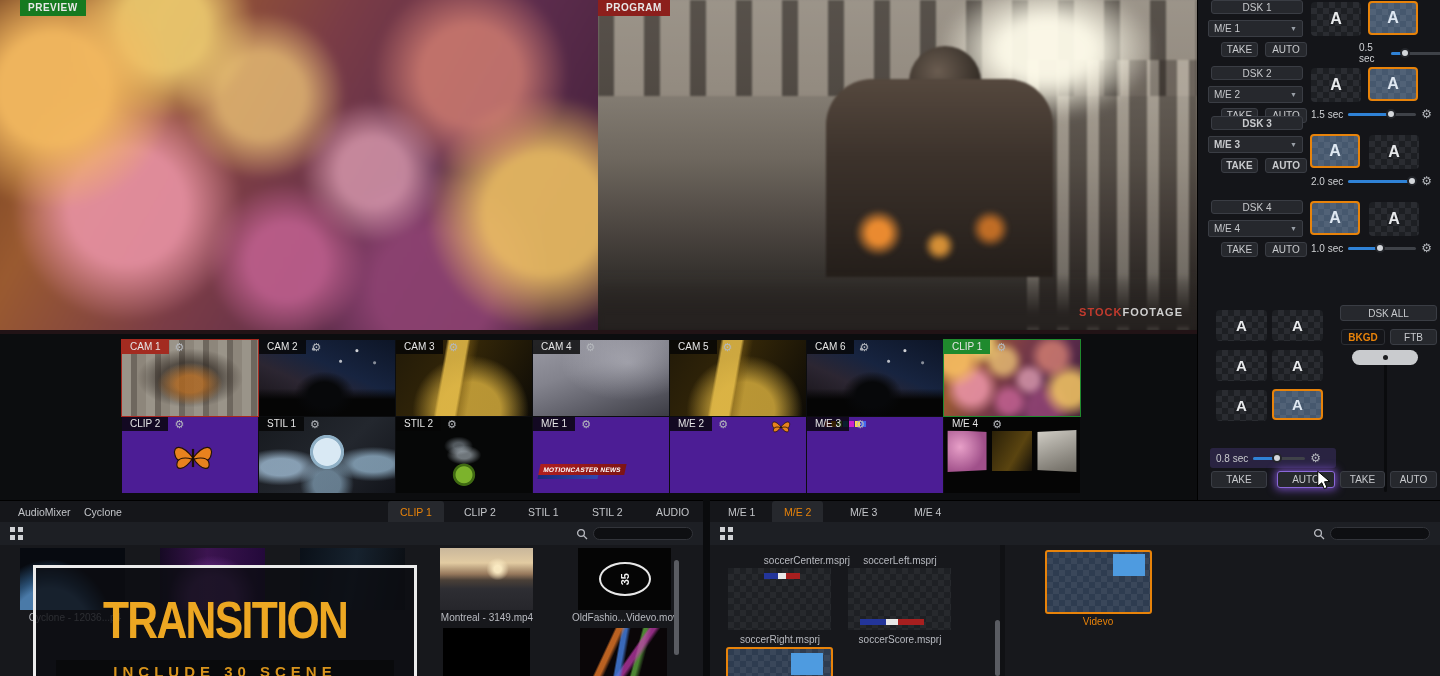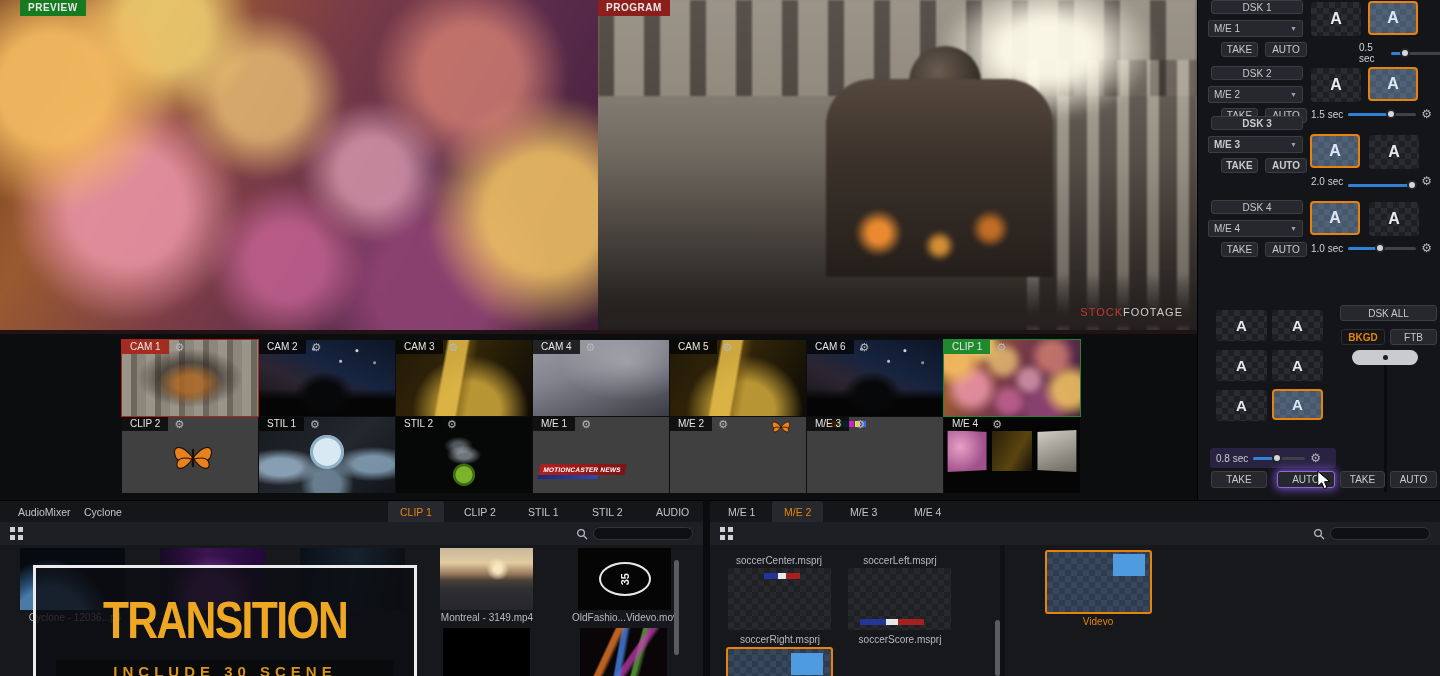--- a/index.html
+++ b/index.html
@@ -39,21 +39,21 @@
     background:linear-gradient(180deg,#55483e 0%,#3c322b 40%,#241e1a 100%);border-radius:46px 46px 0 0;}
   .pm-dome{position:absolute;left:52%;top:14%;width:72px;height:72px;border-radius:50%;filter:blur(1px);
     background:radial-gradient(circle at 40% 35%,#6a5c50,#2e2822 75%);}
   .pm-lights{position:absolute;left:40%;top:55%;width:34%;height:26%;filter:blur(2px);
     background:
      radial-gradient(circle at 20% 60%, rgba(255,150,50,.9) 0 6%, transparent 14%),
      radial-gradient(circle at 50% 75%, rgba(255,170,60,.8) 0 5%, transparent 13%),
      radial-gradient(circle at 75% 55%, rgba(255,140,40,.7) 0 5%, transparent 12%);}
   .pm-floor{position:absolute;left:0;bottom:0;width:100%;height:16%;filter:blur(3px);
     background:linear-gradient(180deg, rgba(60,54,50,.2), #262220 70%);}
-  .watermark{position:absolute;right:14px;bottom:12px;font-size:11px;font-weight:normal;letter-spacing:1px;z-index:5;}
+  .watermark{position:absolute;right:14px;bottom:12px;font-size:11px;font-weight:bold;letter-spacing:1px;z-index:5;}
   .wm-stock{color:#c33b2e;}
   .wm-foot{color:#cfcfcf;}
   #monitor-bottom-line{position:absolute;left:0;top:330px;width:1197px;height:4px;background:#221316;}
 
   
   #right-panel{position:absolute;left:1197px;top:0;width:243px;height:500px;background:#141519;border-left:1px solid #000;}
   .btn{display:flex;align-items:center;justify-content:center;background:#26282d;border:1px solid #3a3d44;
     border-radius:3px;color:#c8cacd;font-size:10px;cursor:default;}
   .dsk-block{position:absolute;left:8px;width:227px;height:60px;}
   .dsk-title{position:absolute;left:6px;top:0;width:92px;height:14px;}
@@ -90,21 +90,21 @@
   #bkgd-btn{position:absolute;left:1341px;top:329px;width:44px;height:16px;background:#141519;border:1px solid #2c2e33;
     color:#e8830a;font-weight:bold;}
   #ftb-btn{position:absolute;left:1390px;top:329px;width:47px;height:16px;}
   #fader-track{position:absolute;left:1384px;top:352px;width:3px;height:140px;background:#0a0b0d;border-radius:2px;}
   #fader-handle{position:absolute;left:1352px;top:350px;width:66px;height:15px;border-radius:8px;background:#c9cbce;
     display:flex;align-items:center;justify-content:center;}
   #fader-handle::after{content:"";width:5px;height:5px;border-radius:50%;background:#1c1d20;}
 
   
   #sources-strip{position:absolute;left:0;top:334px;width:1197px;height:166px;background:#0c0d0f;}
-  .tile{position:absolute;width:136px;height:76px;overflow:hidden;background:#404040;}
+  .tile{position:absolute;width:136px;height:76px;overflow:hidden;background:#4c1d95;}
   .tile.tally-program{outline:1px solid #a8281e;}
   .tile.tally-preview{outline:1px solid #1f8a2d;}
   .tile-bg{position:absolute;inset:0;}
   .tile-head{position:absolute;left:0;top:0;display:flex;align-items:center;gap:6px;z-index:3;}
   .tile-label{font-size:10px;color:#e6e6e6;background:rgba(5,5,5,.8);padding:1px 8px 2px;}
   .tile-label.program{background:#a32b20;}
   .tile-label.preview{background:#1f8a2d;}
   .tile .gear{font-size:11px;}
   .bg-church{background:
       radial-gradient(ellipse at 50% 58%, rgba(225,130,35,.6) 0 14%, transparent 34%),
@@ -280,21 +280,21 @@
     <div class="btn dsk-title">DSK 3</div>
     <div class="dropdown">
         <span>M/E 3</span>
         <span class="dd-arrow">▼</span>
       </div>
     <div class="btn take-btn">TAKE</div>
     <div class="btn auto-btn">AUTO</div>
   </div>
   <div class="abox active" style="left:1310px;top:134px;">A</div>
   <div class="abox checker" style="left:1369px;top:135px;">A</div>
-  <div class="slider-row" style="left:1311px;top:175px;align-items:flex-end;">
+  <div class="slider-row" style="left:1311px;top:175px;">
     <span>2.0 sec</span>
     <span class="slider-track">
         <span class="slider-fill" style="width:92%;"></span>
         <span class="slider-knob" style="left:86%;"></span>
       </span>
     <span class="gear">⚙</span>
   </div>
 
   <div class="dsk-block" style="left:1205px;top:200px;">
     <div class="btn dsk-title">DSK 4</div>
@@ -525,21 +525,21 @@
     <div class="mthumb bg-streaks" style="left:580px;top:83px;width:87px;"></div>
     <div id="transition-overlay">
       <div id="transition-title">TRANSITION</div>
       <div id="transition-sub">INCLUDE  30 SCENE</div>
     </div>
     <div class="vscroll" style="left:674px;top:15px;height:95px;"></div>
   </div>
   <div id="media-divider"></div>
 
   <div id="media-right">
-    <div class="mlabel" style="left:9px;top:10px;">soccerCenter.msprj</div>
+    <div class="mlabel" style="left:20px;top:10px;text-align:right;">soccerCenter.msprj</div>
     <div class="mlabel" style="left:130px;top:10px;">soccerLeft.msprj</div>
     <div class="mthumb proj-checker" style="left:18px;top:23px;width:103px;">
       <div class="score-mini" style="left:36px;top:5px;">
         <i style="width:14px;background:#23359a;"></i>
           <i style="width:8px;background:#e8e8e8;"></i>
           <i style="width:14px;background:#a81f1f;"></i>
       </div>
     </div>
     <div class="mthumb proj-checker" style="left:138px;top:23px;width:103px;">
       <div class="score-mini" style="left:12px;bottom:5px;">

